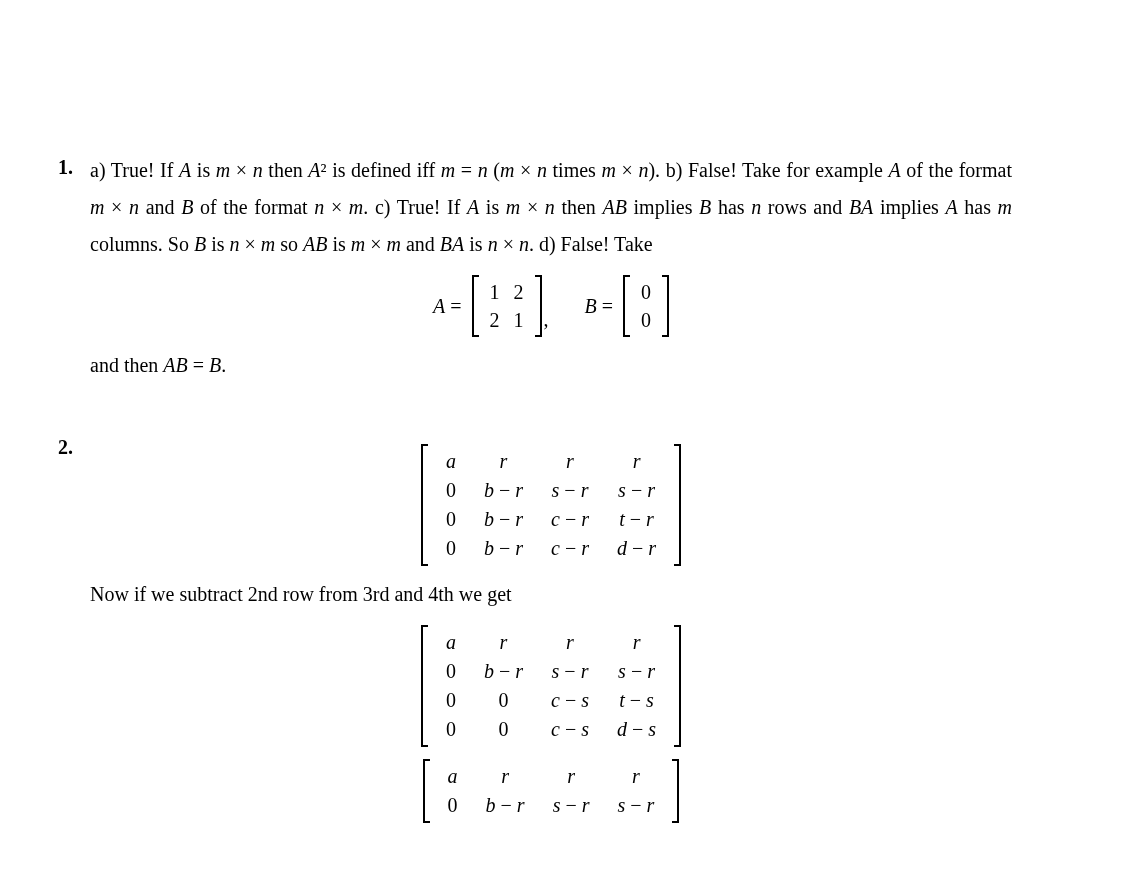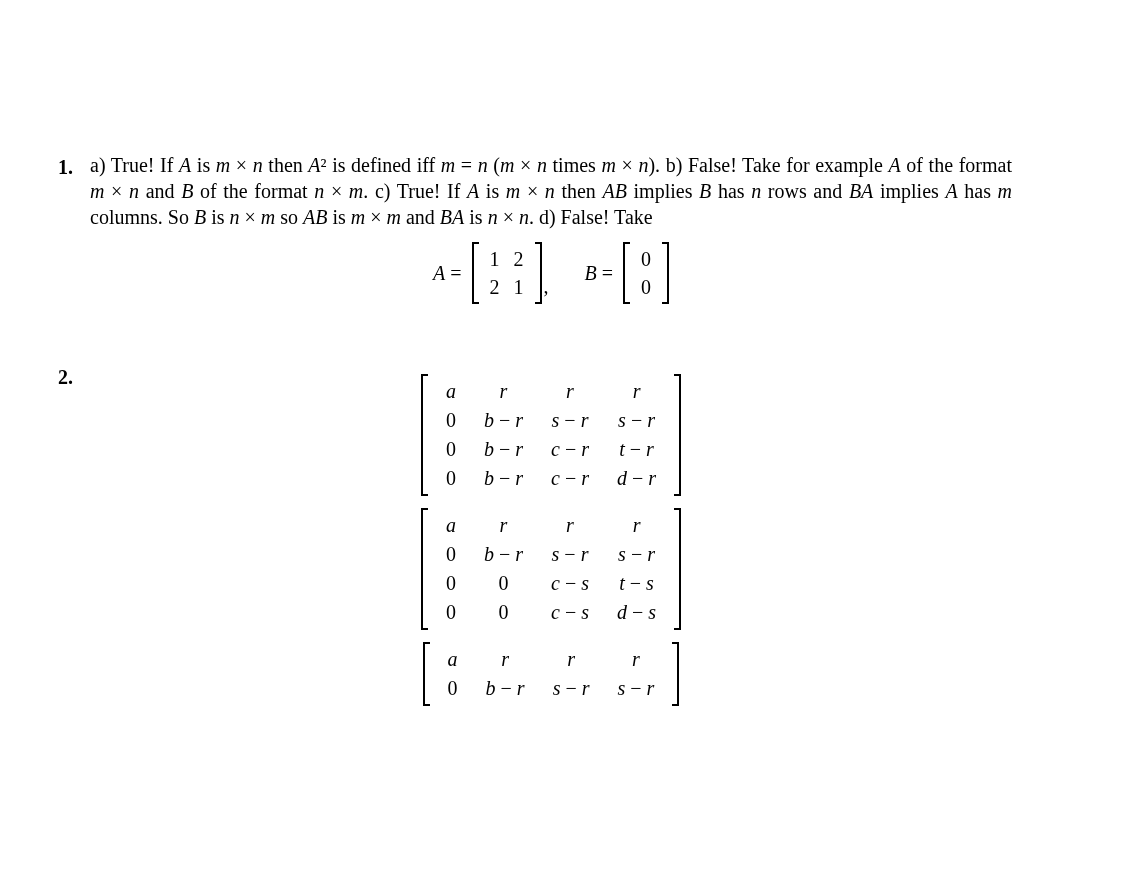--- a/index.html
+++ b/index.html
@@ -18,21 +18,21 @@
     width: 1140px; height: 894px;
     padding: 152px 0 0 58px;
     overflow: hidden;
   }
   .problem { display: flex; margin-bottom: 48px; }
   .problem-number {
     flex: none; width: 32px;
     font-weight: bold;
   }
   .problem-body { width: 922px; }
-  .para { line-height: 26px; }
+  .para { line-height: 37px; }
   .para.justify { text-align: justify; }
   i { font-style: italic; }
 
   .equation {
     display: flex;
     justify-content: center;
     align-items: center;
     margin: 12px 0 10px 0;
   }
   .eq-label { margin-right: 10px; white-space: nowrap; }
@@ -91,20 +91,21 @@
         <span class="matrix">
           <span class="bracket left"></span>
           <span class="matrix-grid tight" style="grid-template-columns: repeat(1, auto);">
               <span class="cell">0</span>
               <span class="cell">0</span>
             </span>
           <span class="bracket right"></span>
         </span>
       </div>
 
+      <p class="para">and then <i>AB</i> = <i>B</i>.</p>
     </div>
   </section>
 
   <section class="problem">
     <div class="problem-number">2.</div>
     <div class="problem-body">
 
       <div class="equation">
         <span class="matrix">
           <span class="bracket left"></span>
@@ -123,20 +124,21 @@
               <span class="cell"><i>t</i> − <i>r</i></span>
               <span class="cell">0</span>
               <span class="cell"><i>b</i> − <i>r</i></span>
               <span class="cell"><i>c</i> − <i>r</i></span>
               <span class="cell"><i>d</i> − <i>r</i></span>
             </span>
           <span class="bracket right"></span>
         </span>
       </div>
 
+      <p class="para">Now if we subtract 2nd row from 3rd and 4th we get</p>
       <div class="equation">
         <span class="matrix">
           <span class="bracket left"></span>
           <span class="matrix-grid" style="grid-template-columns: repeat(4, auto);">
               <span class="cell"><i>a</i></span>
               <span class="cell"><i>r</i></span>
               <span class="cell"><i>r</i></span>
               <span class="cell"><i>r</i></span>
               <span class="cell">0</span>
               <span class="cell"><i>b</i> − <i>r</i></span>

